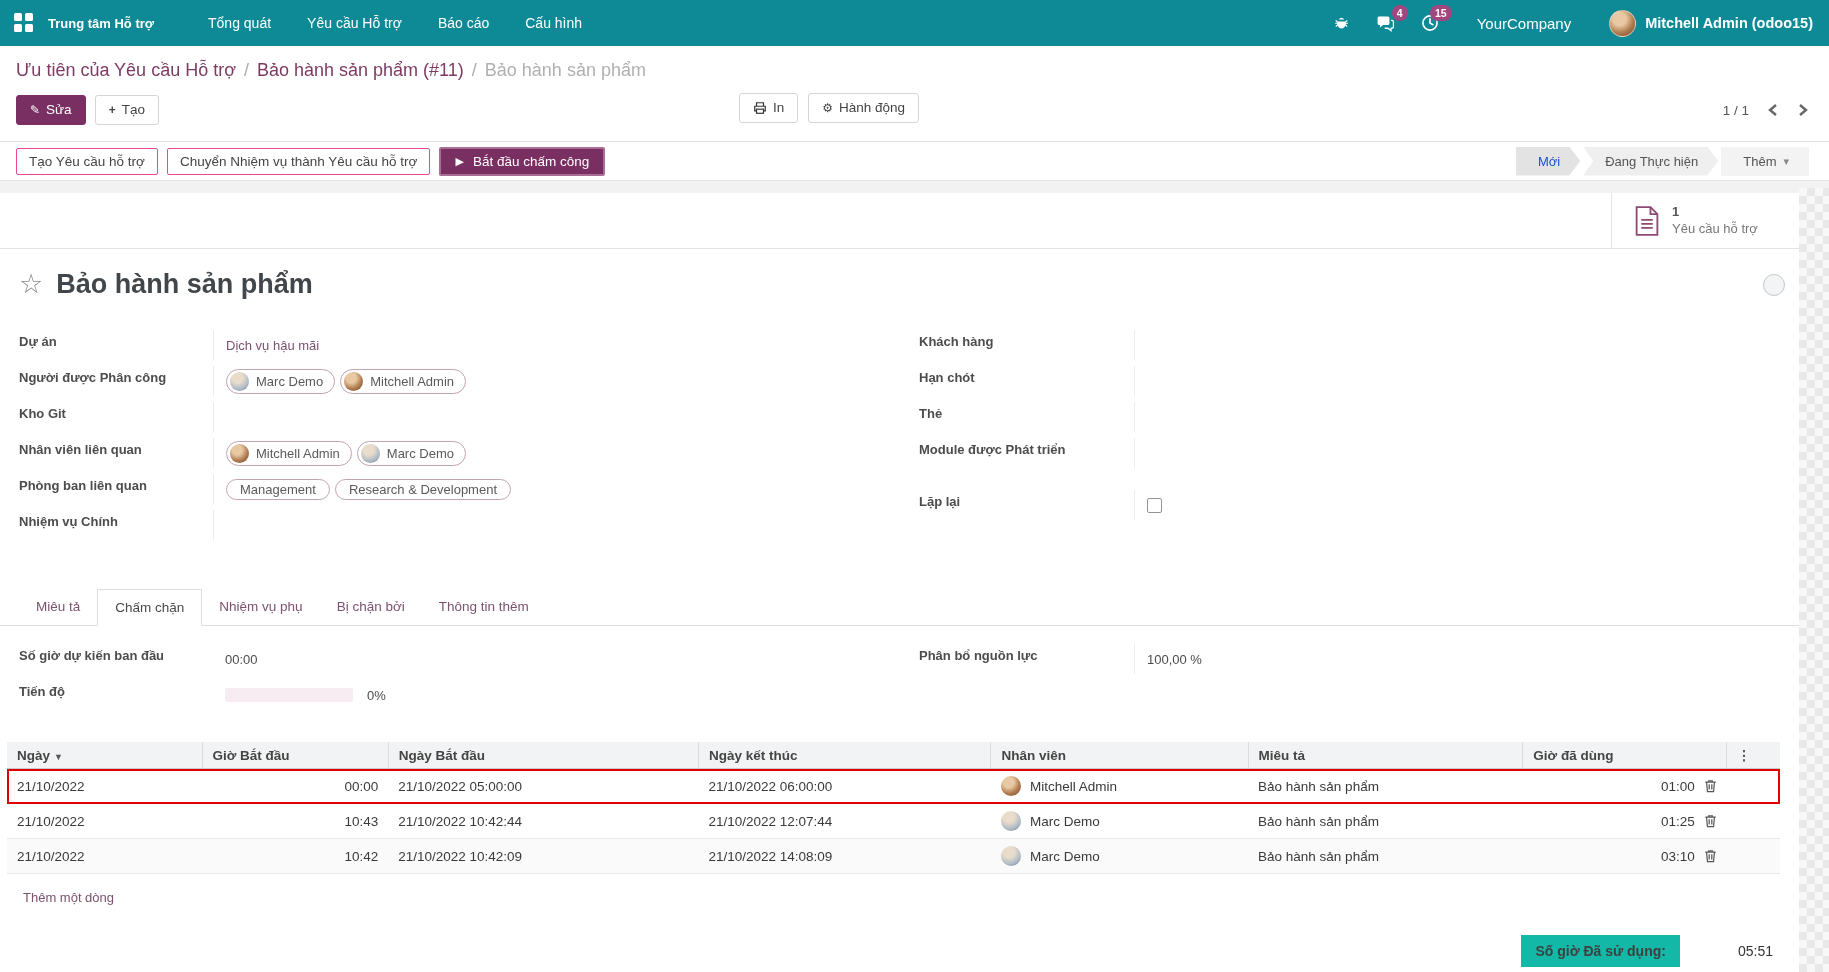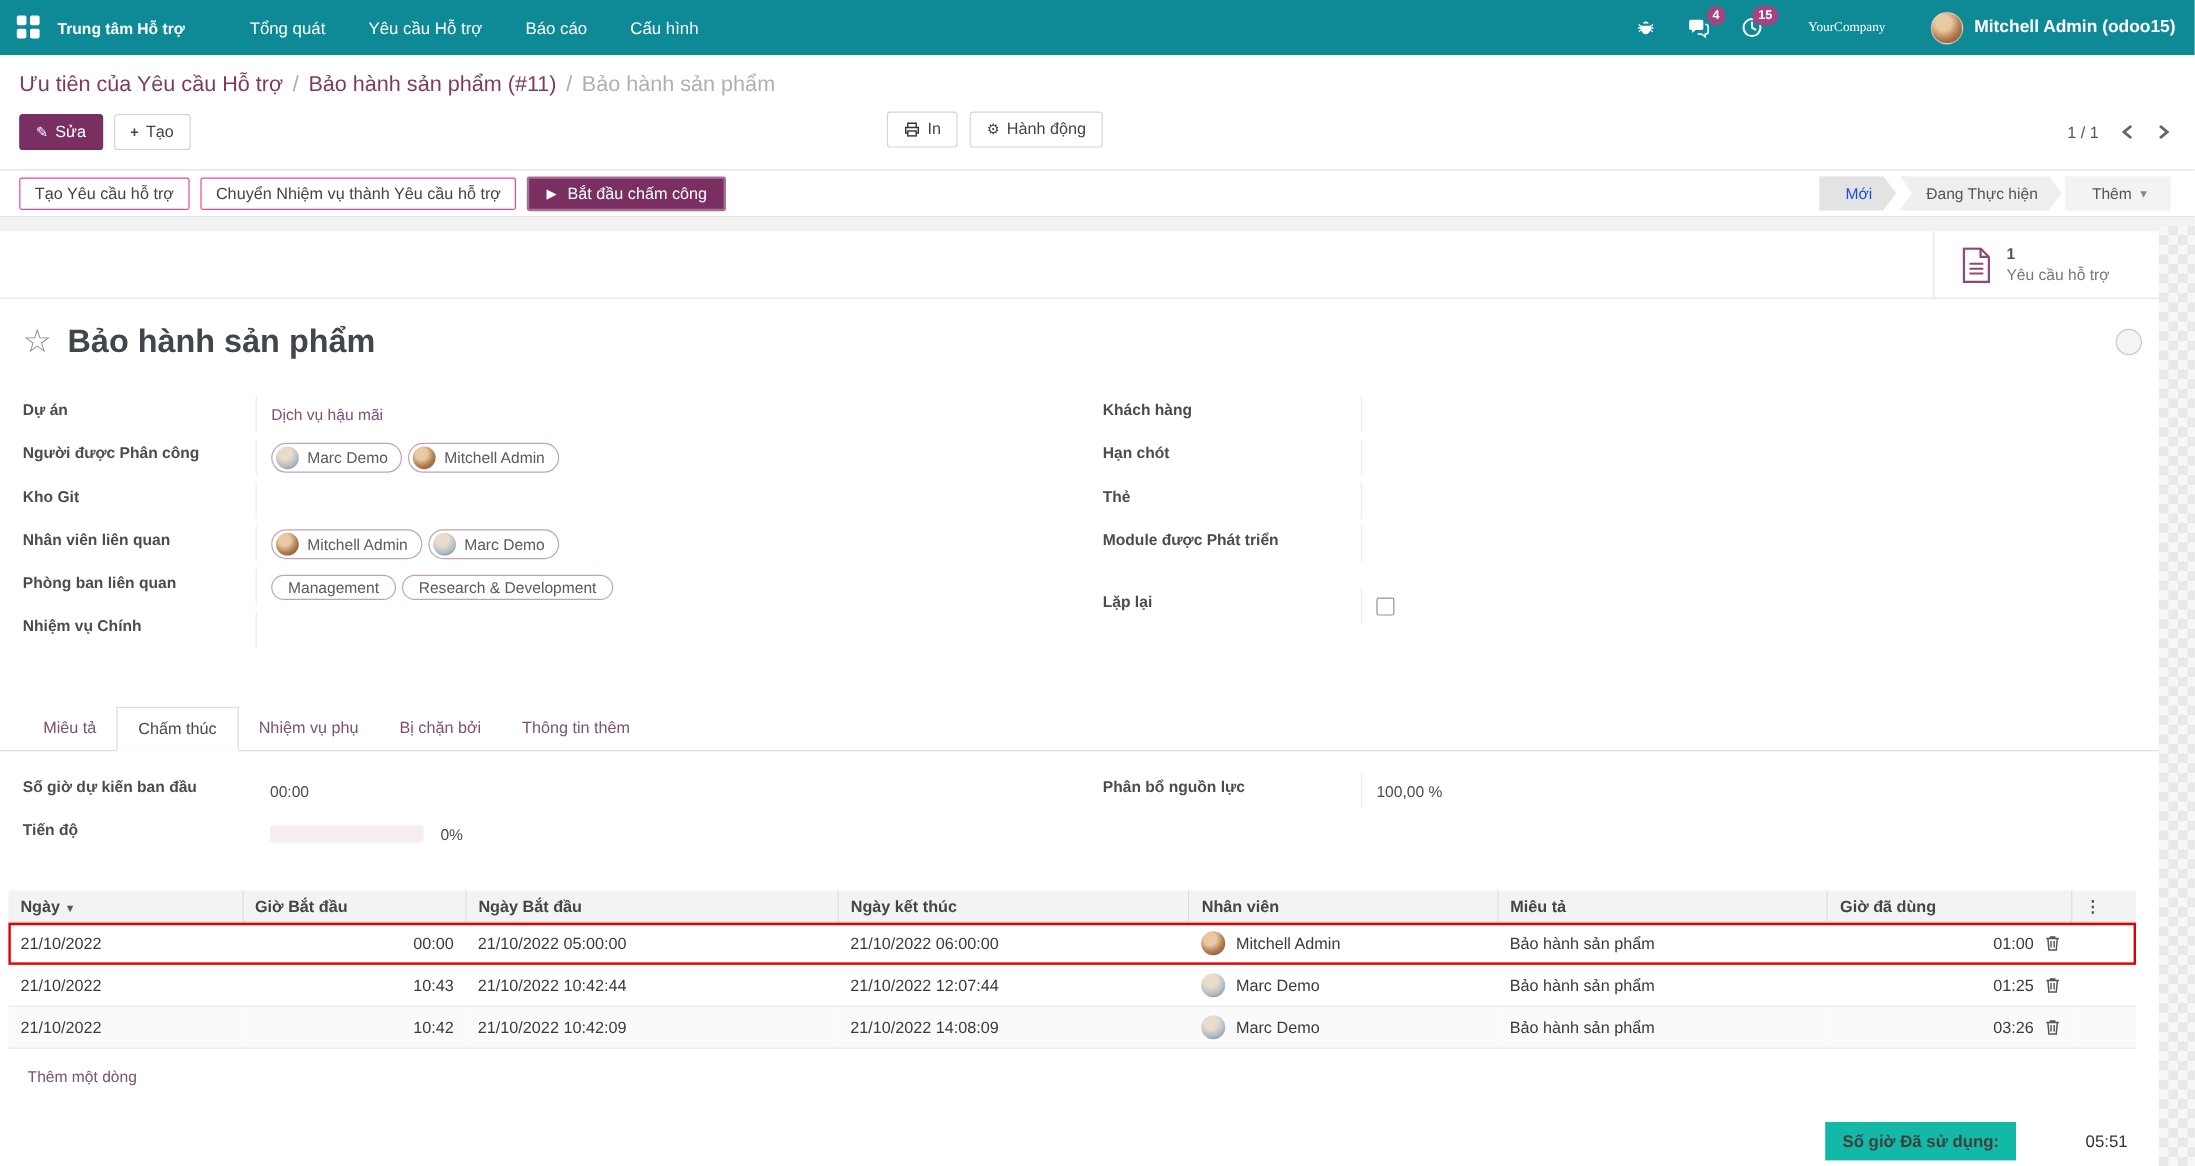--- a/index.html
+++ b/index.html
@@ -15,21 +15,21 @@
   .app-name { font-size:13px; font-weight:bold; margin-right:40px; white-space:nowrap; }
   .top-menu { display:flex; gap:8px; }
   .top-menu .mi { padding:13px 14px; font-size:14px; cursor:pointer; white-space:nowrap; }
   .top-spacer { flex:1; }
   .top-right { display:flex; align-items:center; gap:22px; }
   .ticon { position:relative; width:22px; height:22px; display:flex; align-items:center;
     justify-content:center; cursor:pointer; }
   .ticon svg { display:block; }
   .badge { position:absolute; top:-7px; right:-11px; background:#a24581; color:#fff;
     font-size:10.5px; line-height:1; padding:2.5px 5px; border-radius:9px; font-weight:bold; }
-  .company { font-size:11px; margin-left:14px; cursor:pointer;font-family:Liberation Serif, serif; }
+  .company { font-size:15px; margin-left:14px; cursor:pointer; }
   .user-block { display:flex; align-items:center; gap:9px; margin-left:16px; cursor:pointer; }
   .avatar { border-radius:50%; border:1px solid rgba(255,255,255,.5);
     background: radial-gradient(circle at 38% 32%, #e8c9a4 0 28%, #b07b4e 60%, #6e4526 100%); }
   .avatar.round26 { width:27px; height:27px; }
   .user-name { font-size:14.5px; white-space:nowrap;font-weight:bold; }
 
   
   .control-panel { background:#fff; padding:14px 16px 8px 16px; }
   .breadcrumb { font-size:18px; color:#9a9a9a; display:flex; align-items:center; gap:8px; }
   .breadcrumb a { color:#7d3b63; text-decoration:none; cursor:pointer; }
@@ -350,21 +350,21 @@
         <div class="f-value">
             <span class="checkbox"></span>
           </div>
       </div>
     </div>
   </div>
 
   
   <div class="tabs">
     <div class="tab">Miêu tả</div>
-    <div class="tab active">Chấm thúc</div>
+    <div class="tab active">Chấm chặn</div>
     <div class="tab">Nhiệm vụ phụ</div>
     <div class="tab">Bị chặn bởi</div>
     <div class="tab">Thông tin thêm</div>
   </div>
 
   
   <div class="tab-content">
     <div class="col-left">
       <div class="f-row">
         <div class="f-label">Số giờ dự kiến ban đầu</div>
@@ -462,21 +462,21 @@
         <td class="num-cell">10:42</td>
         <td>21/10/2022 10:42:09</td>
         <td>21/10/2022 14:08:09</td>
         <td>
             <span class="emp-cell">
               <span class="avatar marc"></span>
               <span>Marc Demo</span>
             </span>
           </td>
         <td>Bảo hành sản phẩm</td>
-        <td class="num-cell"><span>03:26</span><span class="trash">
+        <td class="num-cell"><span>03:10</span><span class="trash">
               <svg width="13" height="14" viewBox="0 0 14 16" fill="none" stroke="#555" stroke-width="1.4">
                 <path d="M1 3.5h12M5 3.5V2h4v1.5M2.5 3.5l1 11h7l1-11M5.5 6v6M8.5 6v6"></path>
               </svg>
             </span></td>
         <td></td>
       </tr>
     </tbody>
   </table>
 
   <a class="add-row">Thêm một dòng</a>

